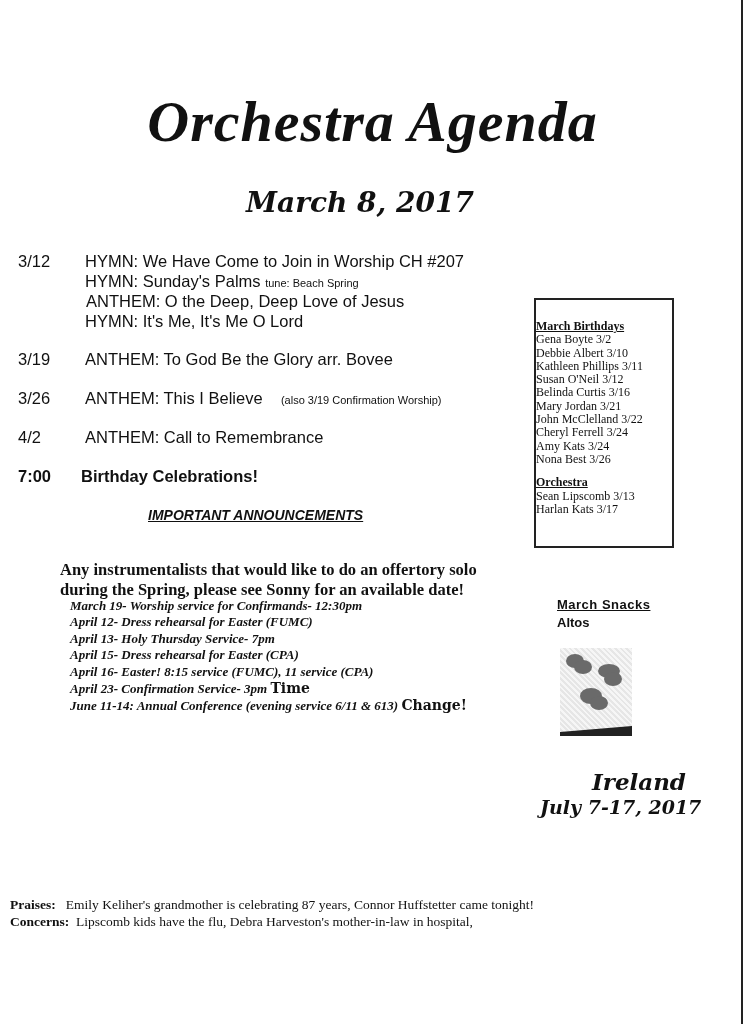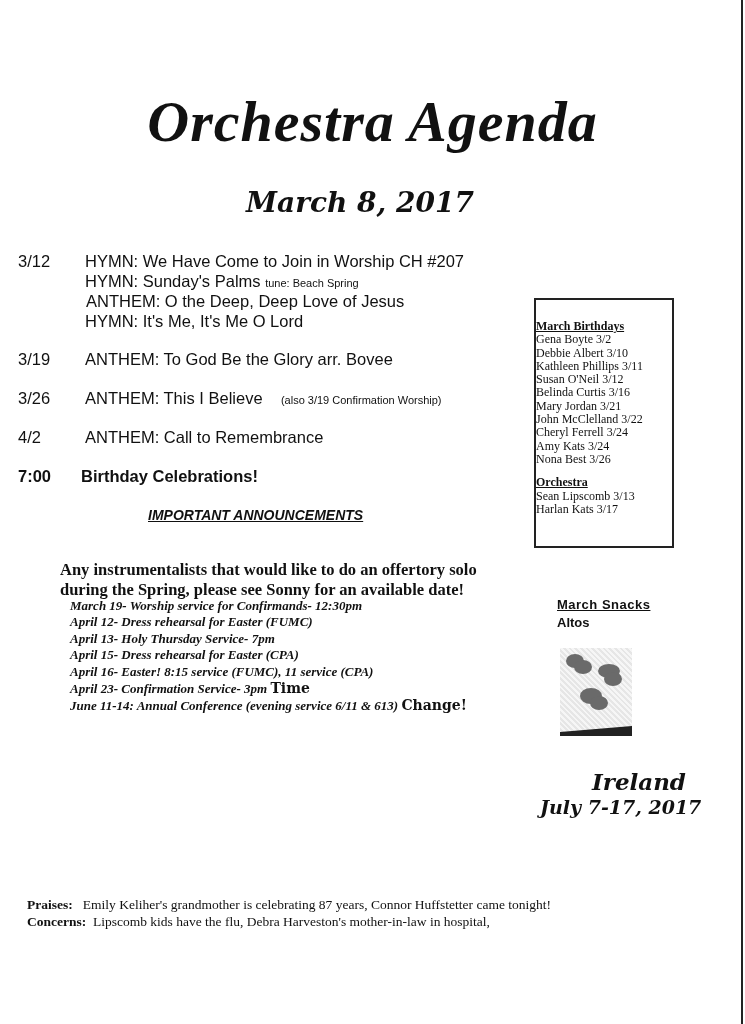--- a/index.html
+++ b/index.html
@@ -20,21 +20,21 @@
   .offertory { position: absolute; left: 60px; top: 544px; font-family: "Liberation Serif", serif; font-weight: bold; font-size: 16.5px; line-height: 20px; margin-top: 16px; }
   .events { position: absolute; left: 60px; top: 598px; font-family: "Liberation Serif", serif; font-weight: bold; font-style: italic; font-size: 13px; line-height: 16.4px; margin-left: 10px; }
   .events .tag { font-style: normal; font-family: "DejaVu Serif", serif; font-size: 14px; }
   .snacks-head { position: absolute; left: 557px; top: 597px; font-family: "Liberation Sans", sans-serif; font-weight: bold; font-size: 13px; text-decoration: underline; letter-spacing: 0.5px; }
   .snacks-group { position: absolute; left: 557px; top: 615px; font-family: "Liberation Sans", sans-serif; font-weight: bold; font-size: 13px; }
   .shamrock-img { position: absolute; left: 560px; top: 648px; width: 72px; height: 88px; background: repeating-linear-gradient(45deg,#e6e6e6 0 2px,#f6f6f6 2px 4px); overflow: hidden; }
   .shamrock-img .leaf { position: absolute; width: 18px; height: 14px; background: #6a6a6a; border-radius: 50%; }
   .shamrock-img .band { position: absolute; left: 0; bottom: 0; width: 72px; height: 10px; background: #222; clip-path: polygon(0 60%,100% 0,100% 100%,0 100%); }
   .trip-dest { position: absolute; left: 592px; top: 768px; font-size: 23px; }
   .trip-dates { position: absolute; left: 540px; top: 796px; font-size: 19px; }
-  .praise { position: absolute; left: 27px; top: 896px; font-family: "Liberation Serif", serif; font-size: 13.5px; line-height: 17px; white-space: nowrap; }
+  .praise { position: absolute; left: 10px; top: 896px; font-family: "Liberation Serif", serif; font-size: 13.5px; line-height: 17px; white-space: nowrap; }
   .praise b { font-weight: bold; }
 </style>
 </head>
 <body>
 
 <div class="edge-line"></div>
 
 <h1 class="title script" style="margin:0;">Orchestra Agenda</h1>
 <div class="subtitle script">March 8, 2017</div>
 

